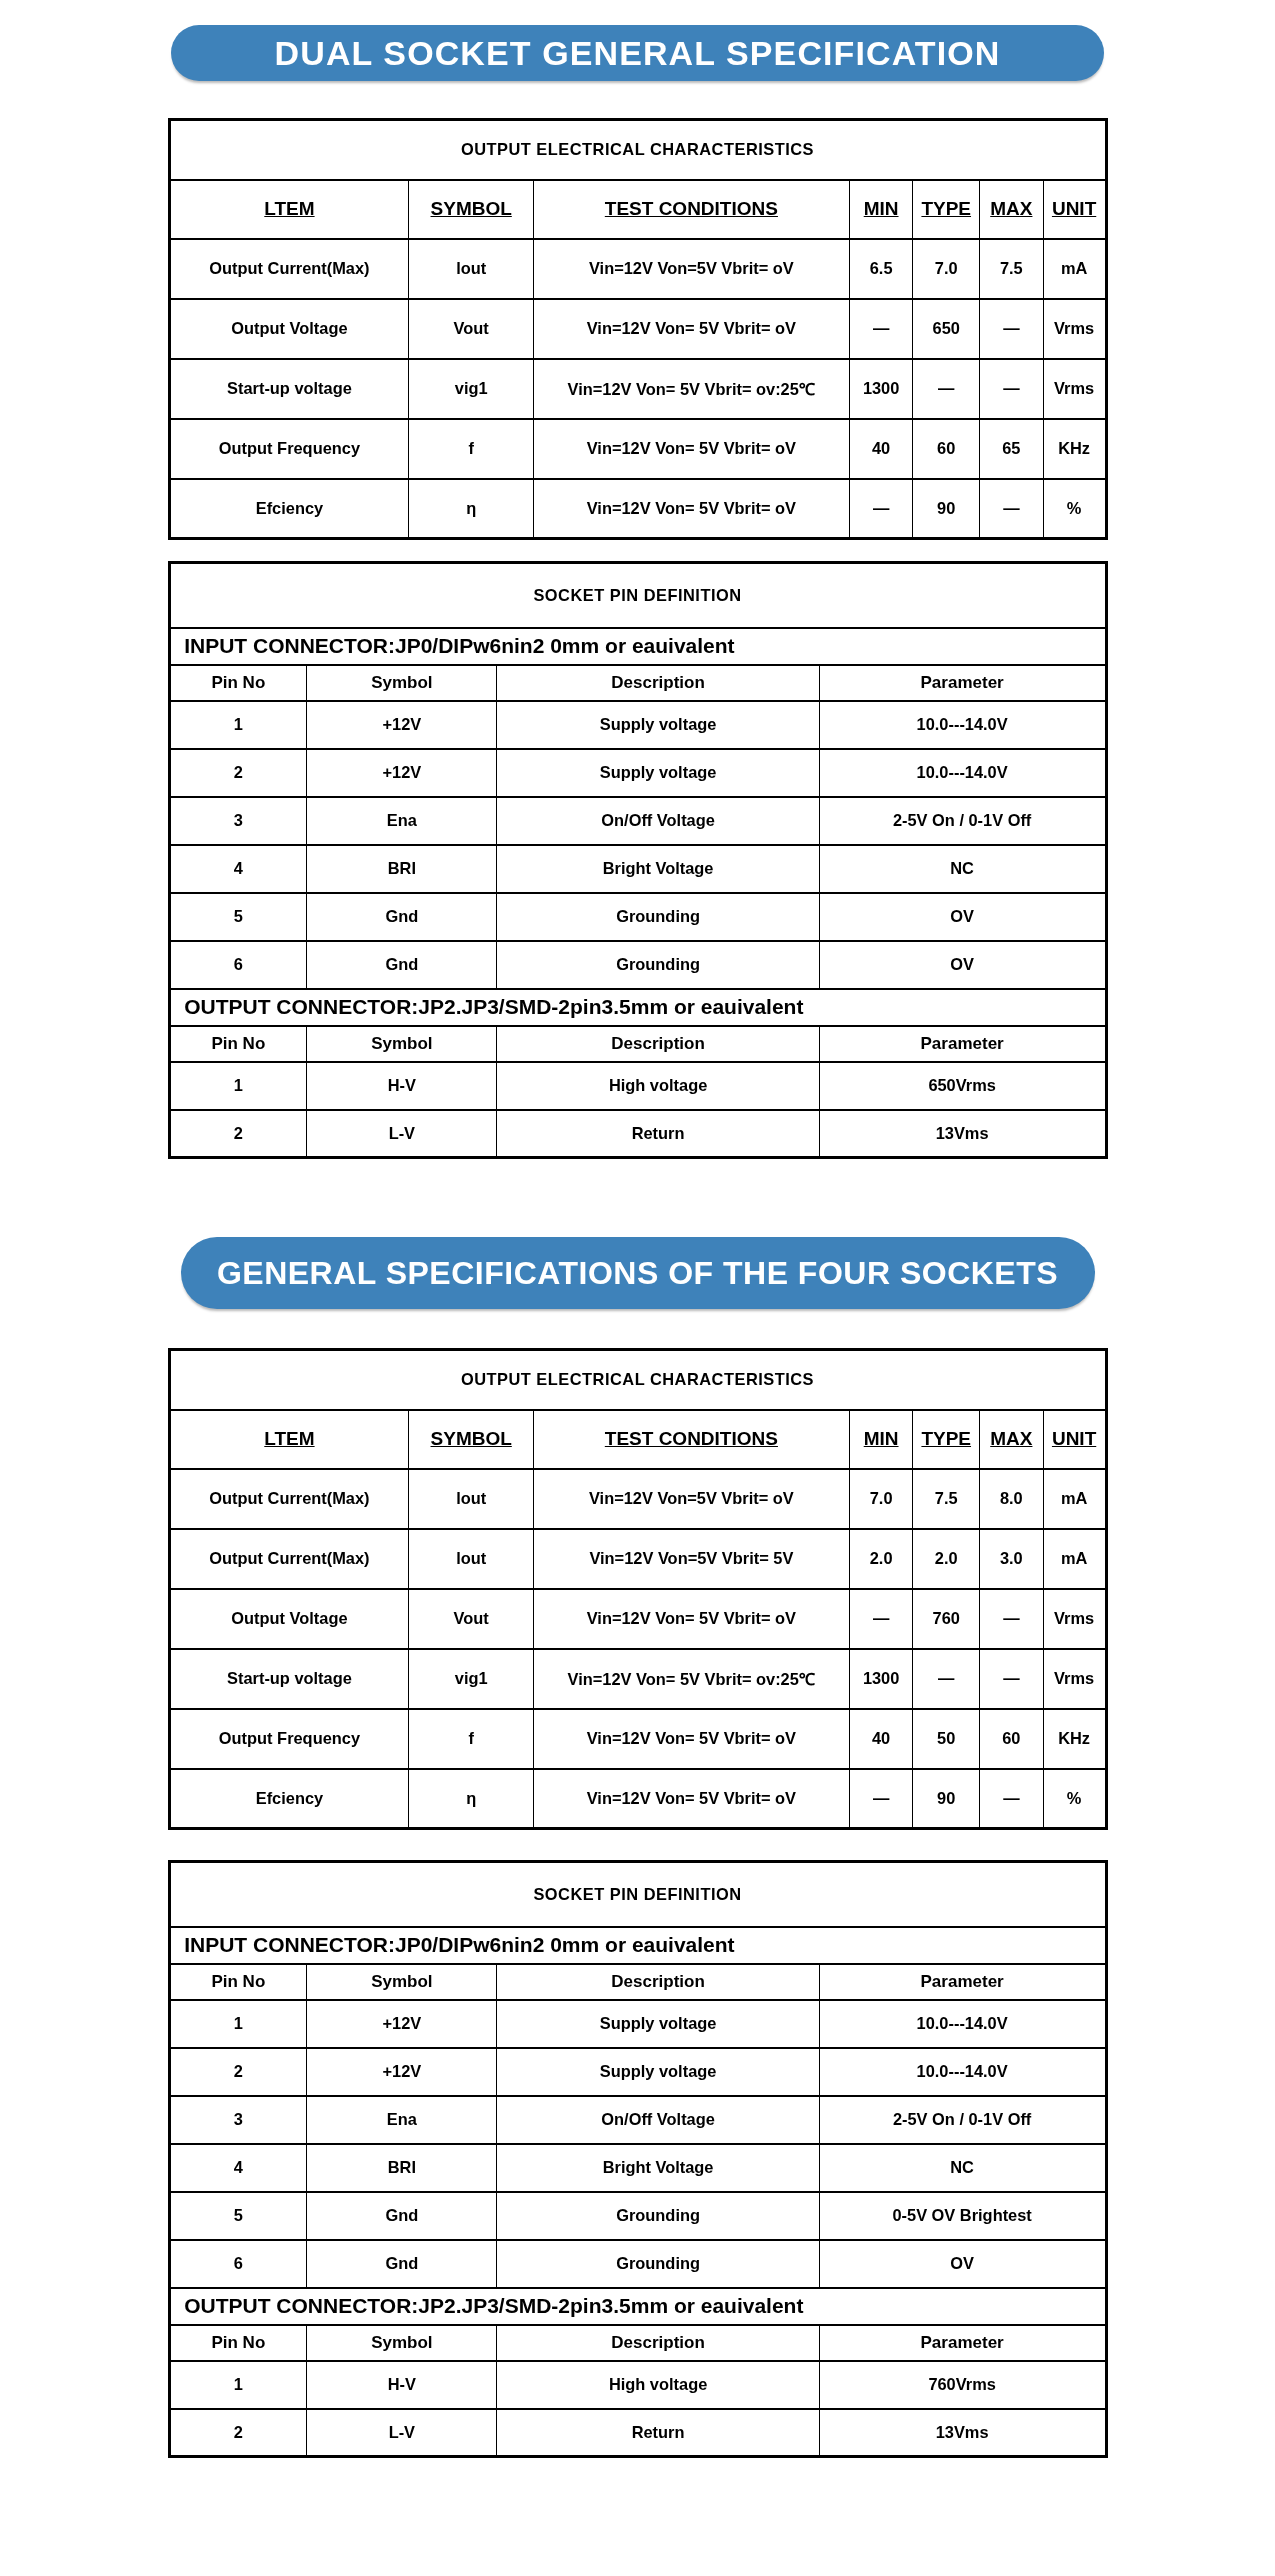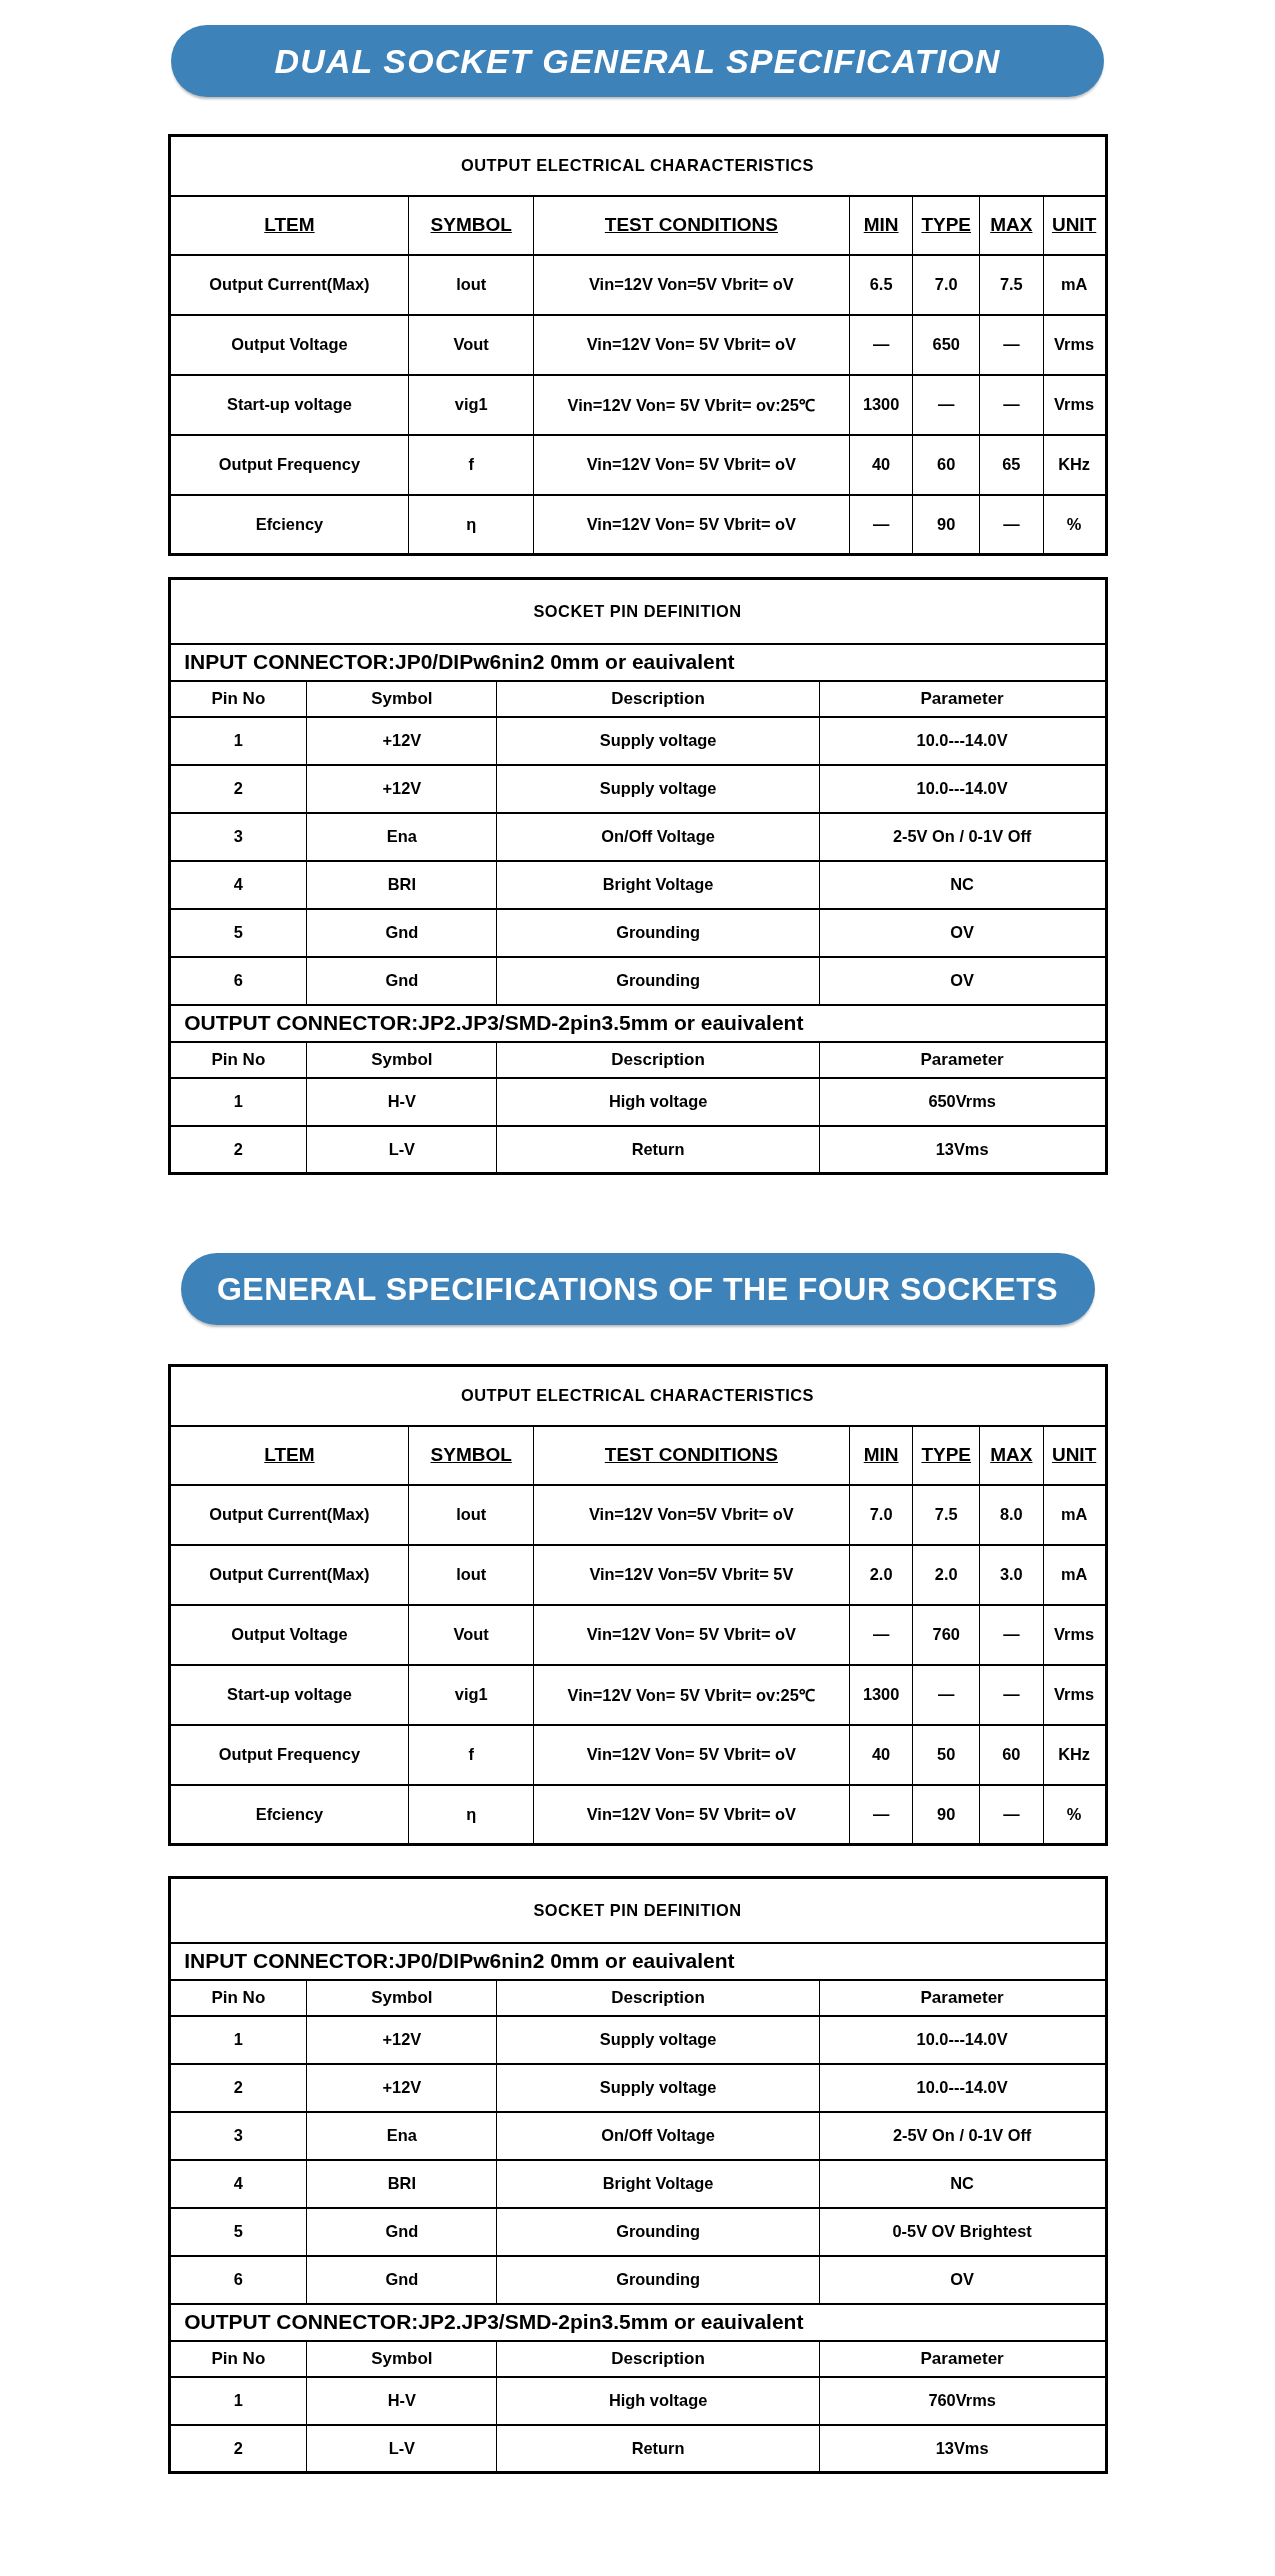--- a/index.html
+++ b/index.html
@@ -17,21 +17,21 @@
     background: #3e82ba;
     color: #ffffff;
     border-radius: 37px;
     display: flex; align-items: center; justify-content: center;
     font-weight: 800;
     letter-spacing: 1.1px;
     box-shadow: 0 3.2px 2.6px -1.1px rgba(0,0,0,0.28);
     text-align: center;
     white-space: nowrap;
   }
-  .banner-1 { width: 933px; height: 72px; margin-top: 25px; font-size: 34px; font-style: italic; }
+  .banner-1 { width: 933px; height: 56px; margin-top: 25px; font-size: 34px; }
   .banner-2 { width: 914px; height: 72px; margin-top: 78px; font-size: 32px; letter-spacing: 0.5px; }
 
   
   table.spec {
     width: 940px;
     margin: 0 auto;
     border-collapse: collapse;
     border: 3.2px solid #000;
     table-layout: fixed;
   }

